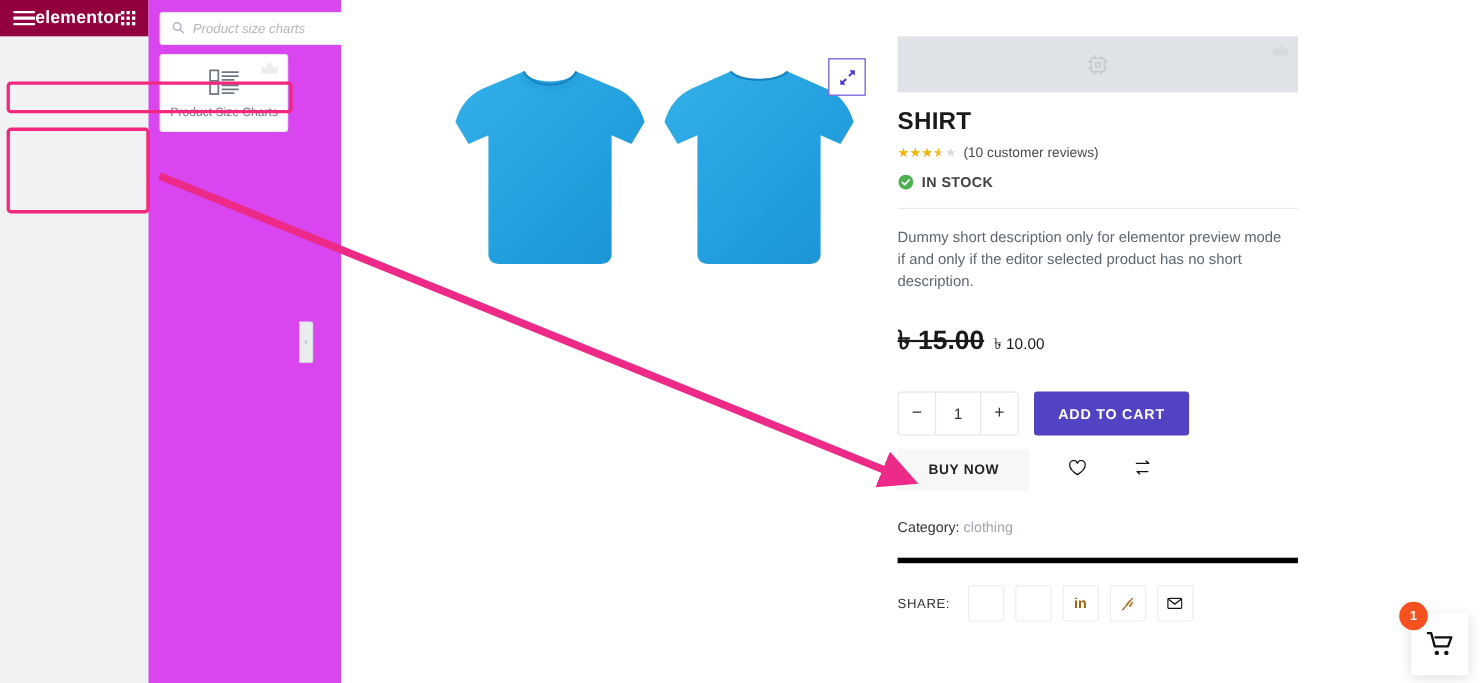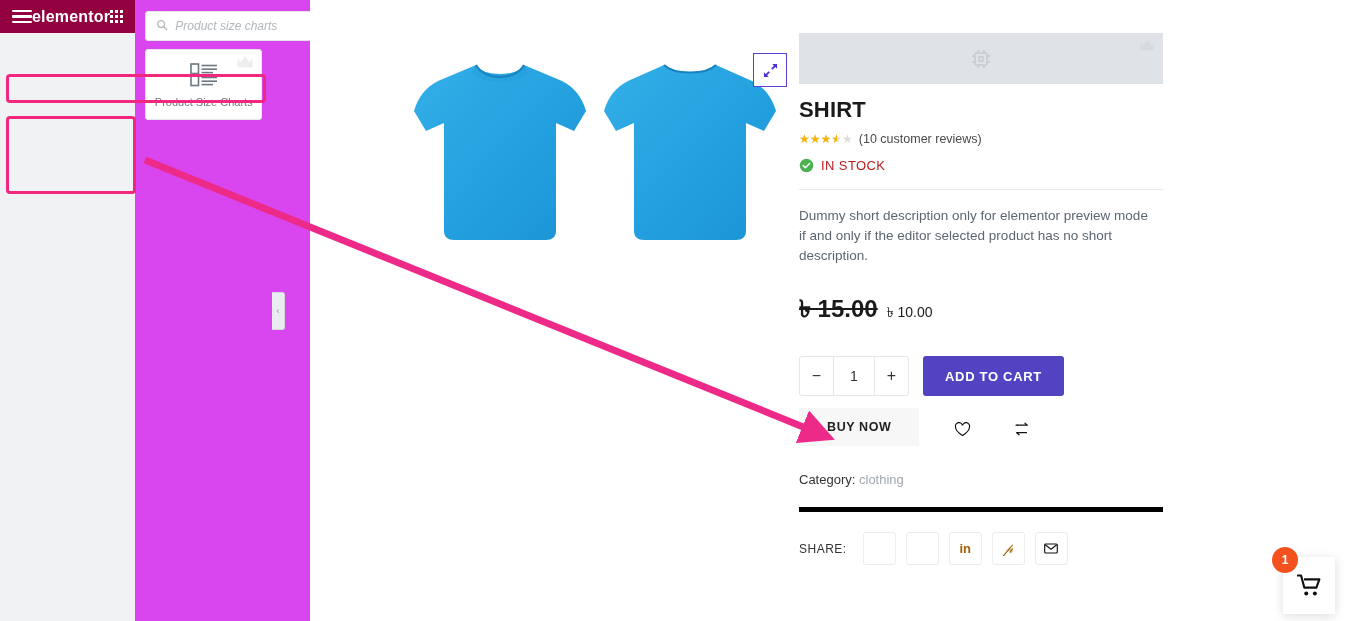--- a/index.html
+++ b/index.html
@@ -99,37 +99,37 @@
 
   .gallery { position: absolute; left: 35px; top: 0; width: 470px; height: 330px; }
   .shirt { position: absolute; }
 
   .zoom-btn {
     position: absolute; left: 408px; top: 53px; width: 34px; height: 34px;
     border: 1.5px solid #5b3fd6; background: #fff; display: flex; align-items: center;
     justify-content: center; cursor: pointer;
   }
 
-  .summary { position: absolute; left: 489px; top: 33px; width: 364px; }
+  .summary { position: absolute; left: 506px; top: 33px; width: 364px; }
   .img-placeholder {
     height: 51px; background: #dfe2e6; display: flex; align-items: center;
     justify-content: center; position: relative; margin-bottom: 13px;
   }
   .prod-title {
     font-size: 22px; font-weight: bold; color: #1a1a1a; letter-spacing: .2px;
     margin-bottom: 9px; font-family: "Liberation Sans", sans-serif;
   }
   .rating-row { display: flex; align-items: center; gap: 6px; margin-bottom: 12px; }
   .stars { position: relative; font-size: 12px; line-height: 1; letter-spacing: 0px; }
   .stars .empty { color: #dcdcdc; }
   .stars .filled { position: absolute; left: 0; top: 0; color: #f7b500; overflow: hidden; white-space: nowrap; }
   .reviews-link { font-size: 12.5px; color: #4a4a4a; cursor: pointer; }
 
   .stock-row { display: flex; align-items: center; gap: 7px; margin-bottom: 16px; }
-  .stock-text { font-size: 13px; color: #b91c1c; font-weight: normal; letter-spacing: .4px; }
+  .stock-text { font-size: 13px; color: #404040; font-weight: bold; letter-spacing: .4px; }
 
   .divider { height: 1px; background: #e8e8e8; margin: 0 0 16px 0; }
   .short-desc { font-size: 13.5px; line-height: 20px; color: #5c6670; margin-bottom: 24px; max-width: 356px; }
 
   .price-row { display: flex; align-items: baseline; gap: 9px; margin-bottom: 26px; }
   .price-old { font-size: 24px; font-weight: bold; color: #1a1a1a; text-decoration: line-through; }
   .price-new { font-size: 14px; color: #1a1a1a; }
 
   .cart-row { display: flex; align-items: center; gap: 14px; margin-bottom: 12px; }
   .qty {
@@ -142,21 +142,21 @@
   }
   .qty .qv {
     width: 42px; text-align: center; font-size: 14px; color: #333;
     border-left: 1px solid #e6e6e6; border-right: 1px solid #e6e6e6; line-height: 38px;
   }
   .atc-btn {
     background: #5243c2; color: #fff; border: 0; height: 40px; padding: 0 22px;
     font-size: 13px; letter-spacing: .7px; border-radius: 3px; cursor: pointer;
     font-family: "Liberation Sans", sans-serif; font-weight: bold;
   }
-  .buy-row { display: flex; align-items: flex-end; gap: 26px; margin-bottom: 26px; }
+  .buy-row { display: flex; align-items: flex-start; gap: 26px; margin-bottom: 26px; }
   .buy-btn {
     background: #f7f7f7; color: #222; border: 0; height: 38px; padding: 0 28px;
     font-size: 12.5px; letter-spacing: .6px; cursor: pointer; font-weight: bold;
     font-family: "Liberation Sans", sans-serif;
   }
   .icon-btn {
     width: 34px; height: 34px; display: flex; align-items: center; justify-content: center;
     cursor: pointer; background: transparent; border: 0;
   }
 

